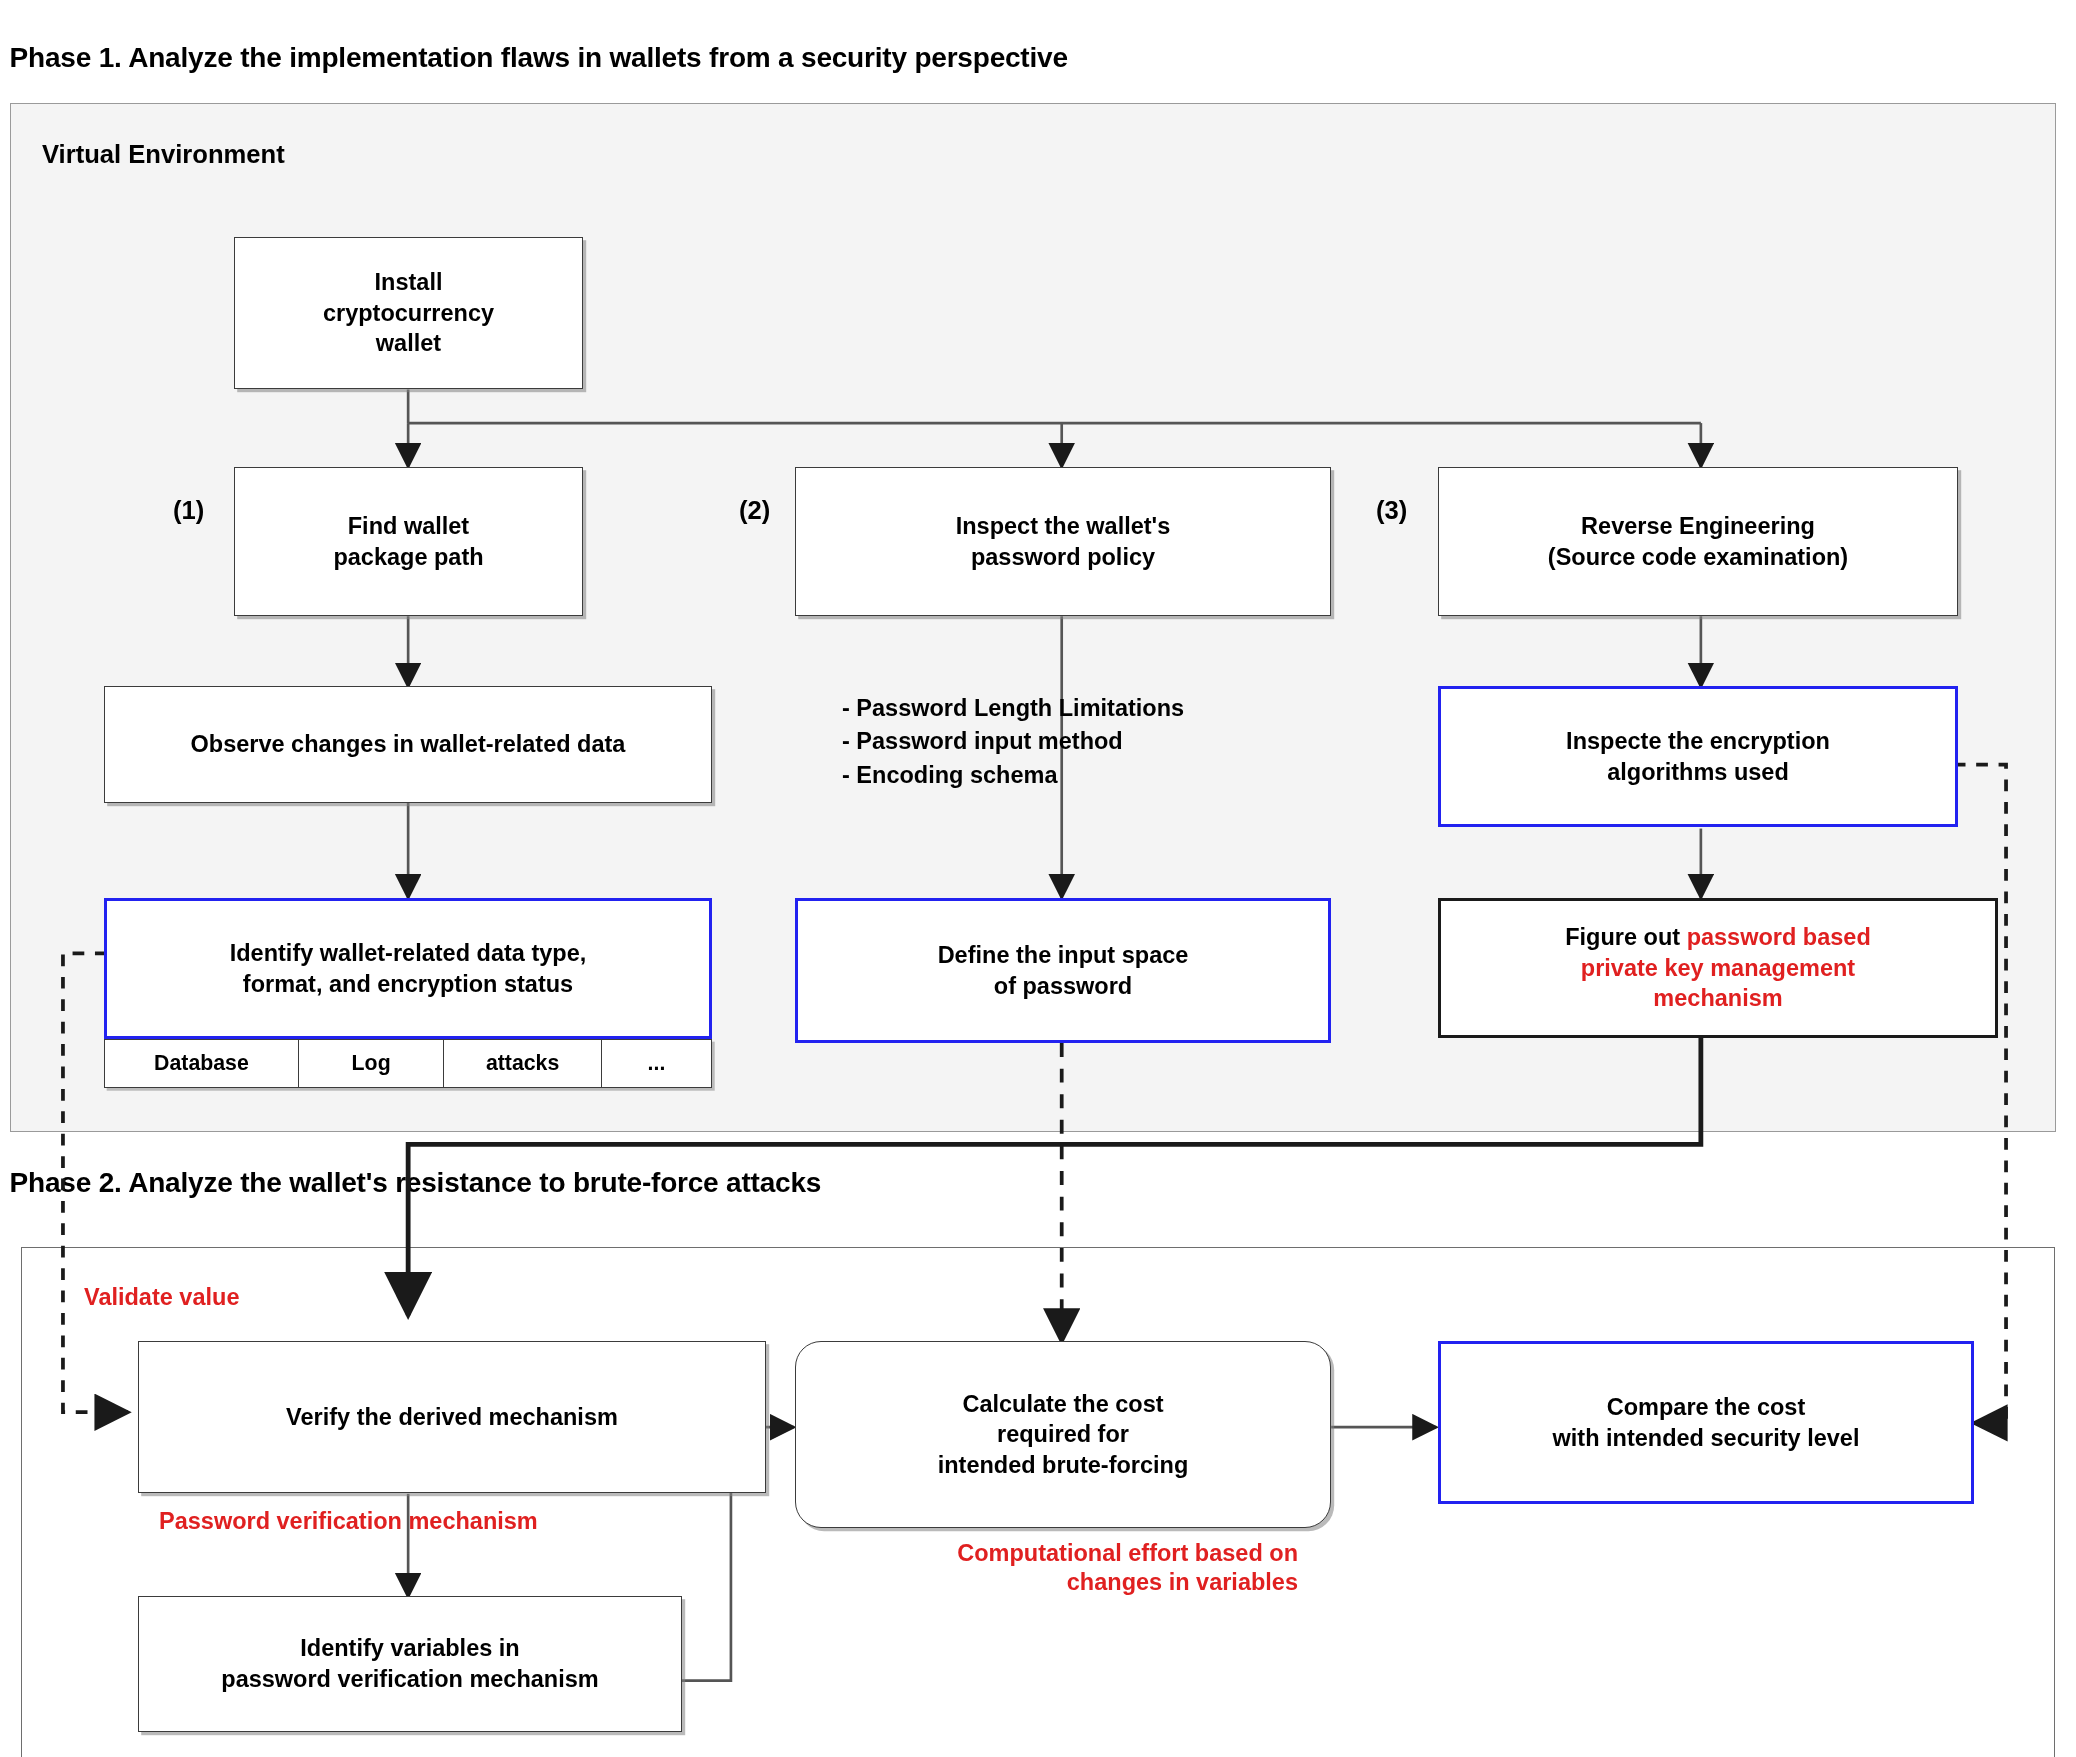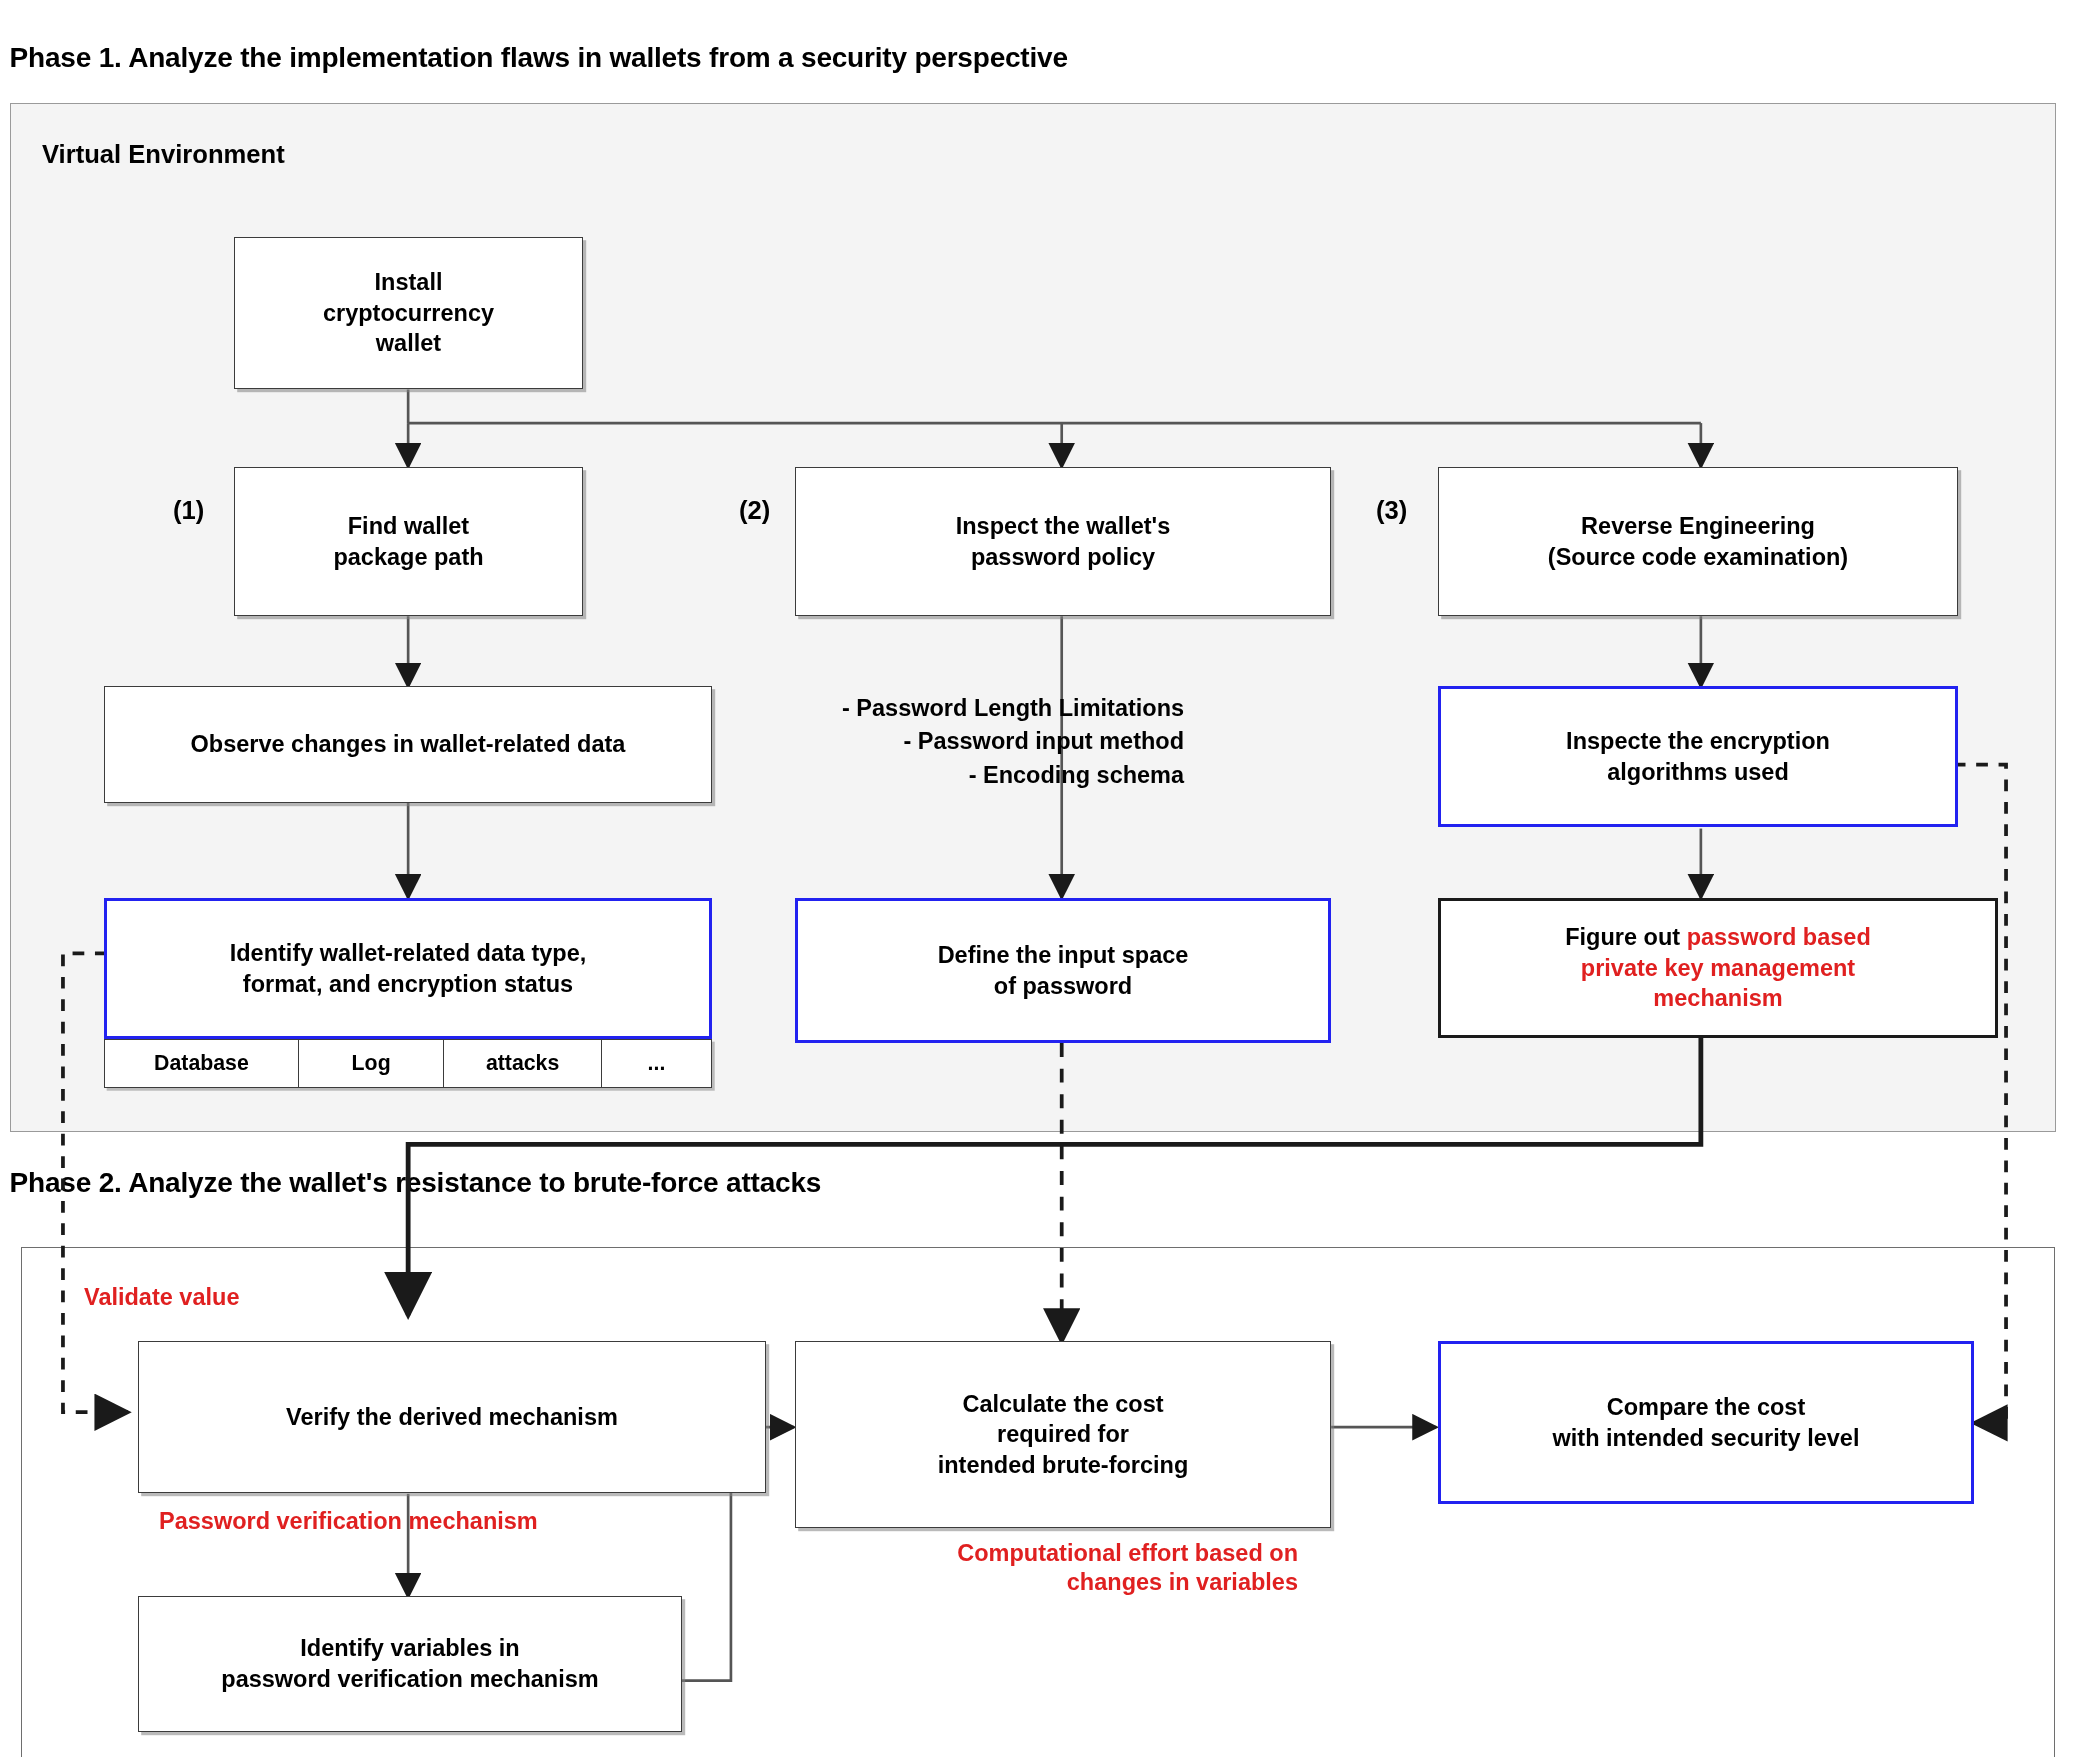--- a/index.html
+++ b/index.html
@@ -158,21 +158,21 @@
       <div>(Source code examination)</div>
     </div>
   </div>
 
   <div class="box" style="left:104px;top:646px;width:608px;height:117px;">
     <div class="lines">
       <div>Observe changes in wallet-related data</div>
     </div>
   </div>
 
-  <div class="bullets" style="left:842px;top:652px;text-align:right;">
+  <div class="bullets" style="left:842px;top:652px;">
     <div>- Password Length Limitations</div>
     <div>- Password input method</div>
     <div>- Encoding schema</div>
   </div>
 
   <div class="box blue" style="left:1438px;top:646px;width:520px;height:141px;">
     <div class="lines">
       <div>Inspecte the encryption</div>
       <div>algorithms used</div>
     </div>
@@ -218,21 +218,21 @@
 
   <div class="annot" style="left:159px;top:1467px;">Password verification mechanism</div>
 
   <div class="box" style="left:138px;top:1556px;width:544px;height:136px;">
     <div class="lines">
       <div>Identify variables in</div>
       <div>password verification mechanism</div>
     </div>
   </div>
 
-  <div class="box" style="left:795px;top:1301px;width:536px;height:187px;">
+  <div class="box" style="left:795px;top:1301px;width:536px;height:187px;border-radius:26px;">
     <div class="lines">
       <div>Calculate the cost</div>
       <div>required for</div>
       <div>intended brute-forcing</div>
     </div>
   </div>
 
   <div class="annot center" style="left:829px;top:1499px;width:469px;">
     <div>Computational effort based on</div>
     <div>changes in variables</div>

